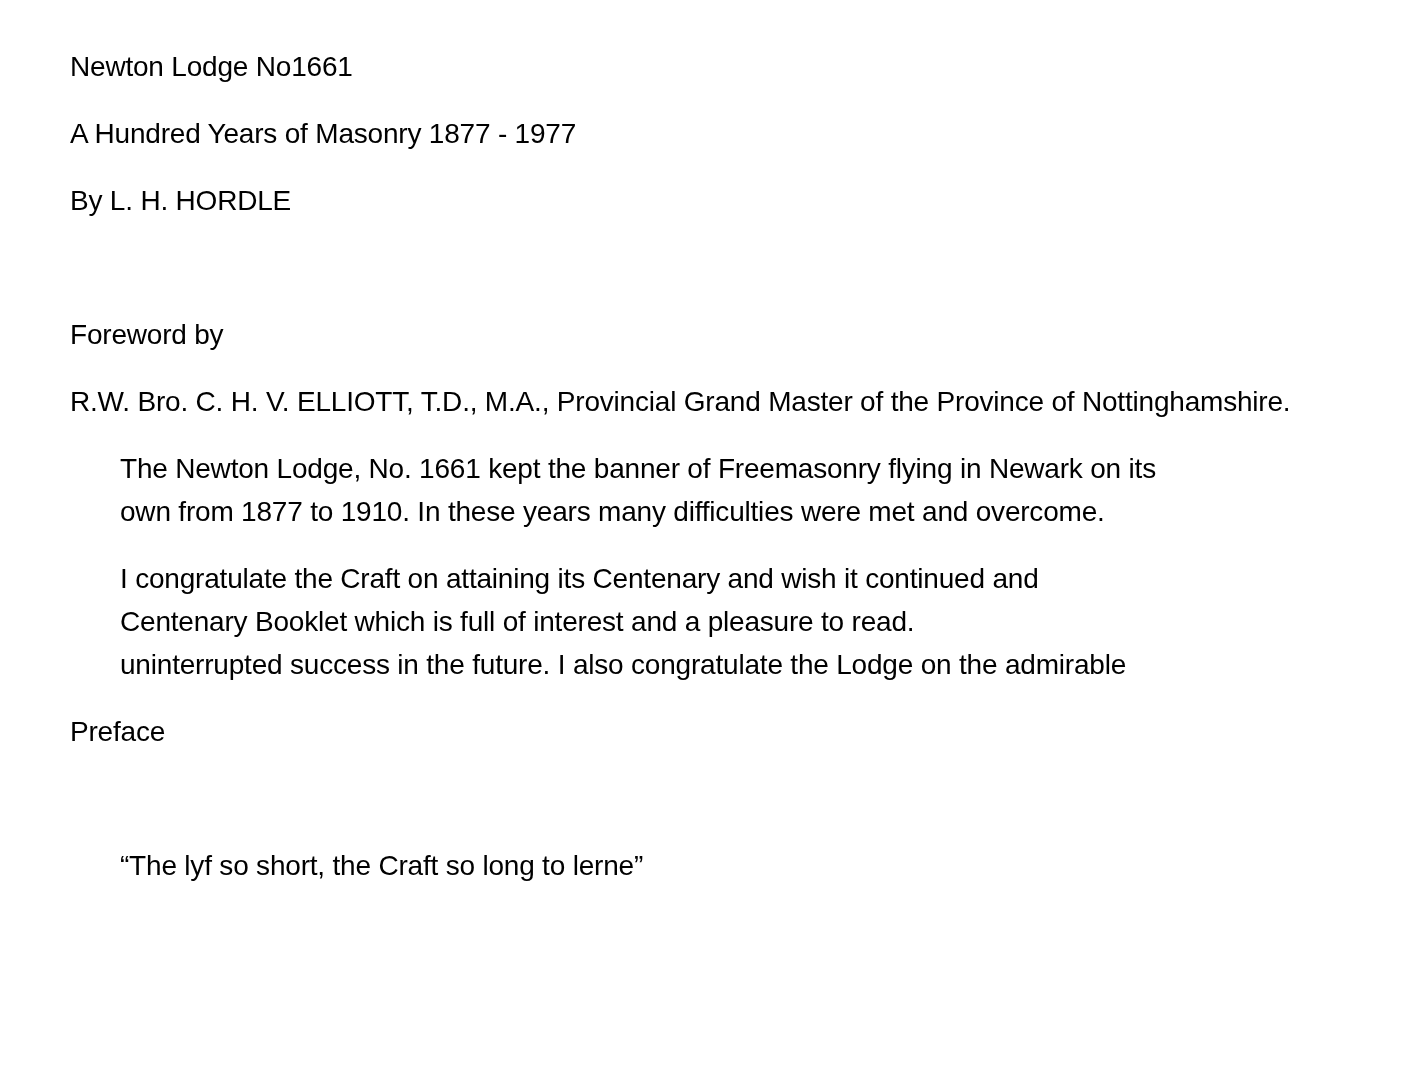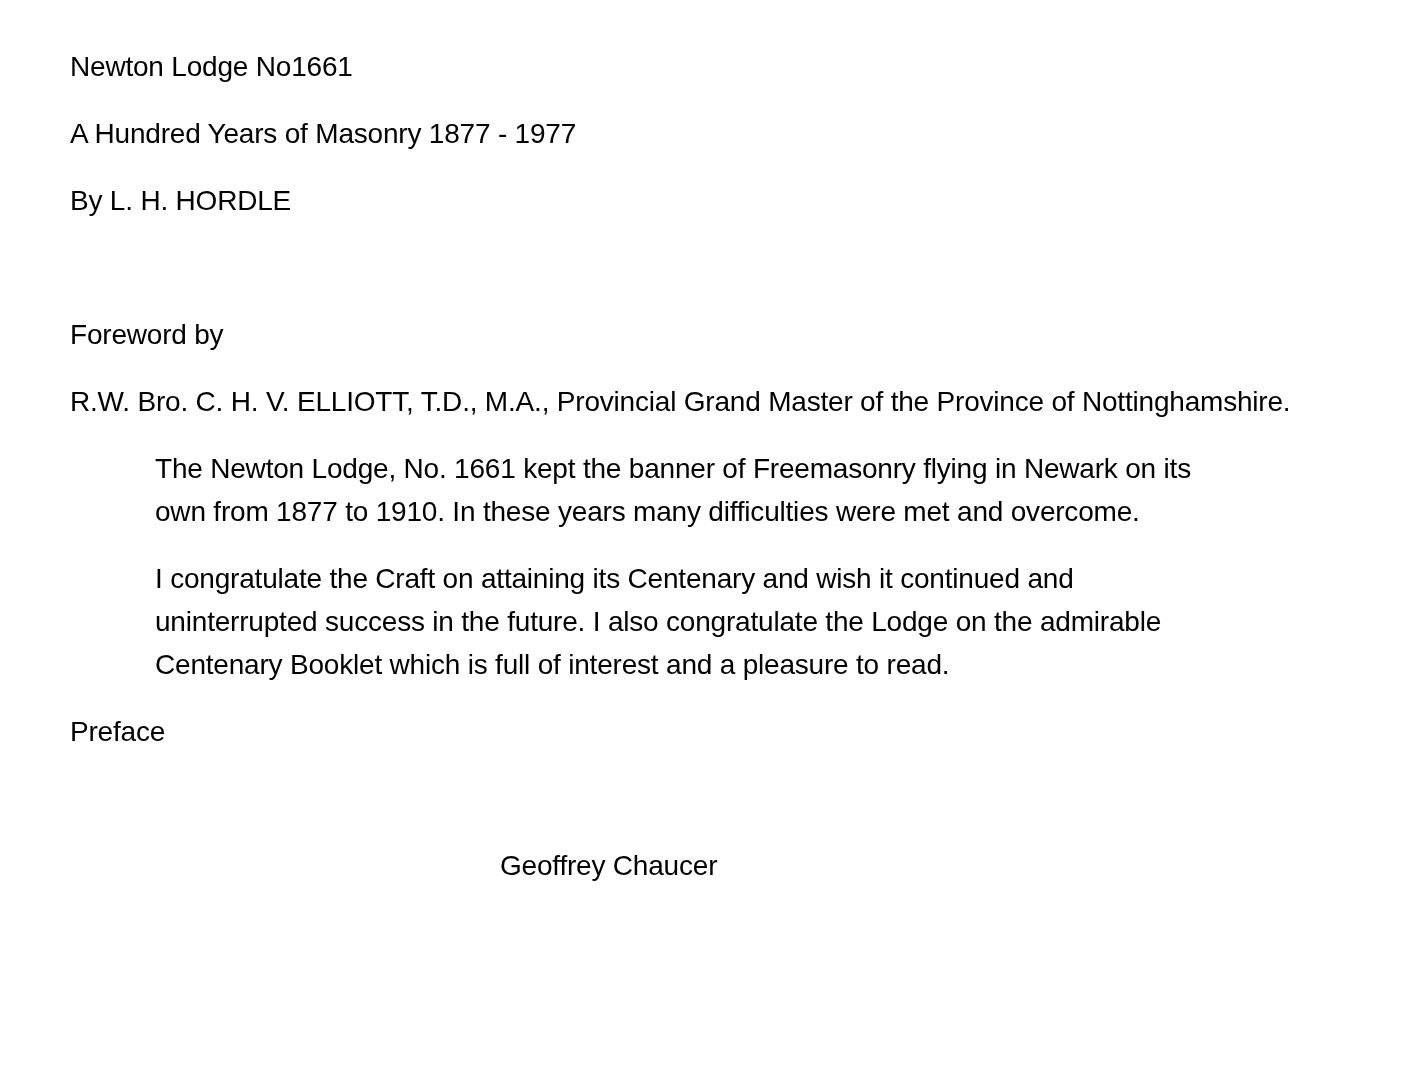--- a/index.html
+++ b/index.html
@@ -22,21 +22,21 @@
     letter-spacing: -0.2px;
   }
   .para {
     margin: 0 0 24px 0;
     white-space: nowrap;
   }
   .line {
     white-space: nowrap;
   }
   .indent {
-    margin-left: 85px;
+    margin-left: 50px;
   }
   .attribution {
     margin-left: 430px;
   }
   .spacer {
     height: 67px;
   }
 </style>
 </head>
 <body>
@@ -55,25 +55,26 @@
 
   <div class="para">R.W. Bro. C. H. V. ELLIOTT, T.D., M.A., Provincial Grand Master of the Province of Nottinghamshire.</div>
 
   <div class="para indent">
     <div class="line">The Newton Lodge, No. 1661 kept the banner of Freemasonry flying in Newark on its</div>
     <div class="line">own from 1877 to 1910. In these years many difficulties were met and overcome.</div>
   </div>
 
   <div class="para indent">
     <div class="line">I congratulate the Craft on attaining its Centenary and wish it continued and</div>
+    <div class="line">Centenary Booklet which is full of interest and a pleasure to read.</div>
     <div class="line">uninterrupted success in the future. I also congratulate the Lodge on the admirable</div>
-    <div class="line">Centenary Booklet which is full of interest and a pleasure to read.</div>
   </div>
 
   <div class="para">Preface</div>
 
   <div class="spacer"></div>
 
+  <div class="para indent">“The lyf so short, the Craft so long to lerne”</div>
 
   <div class="para attribution">Geoffrey Chaucer</div>
 
 
 </div>
 
 </body></html>

